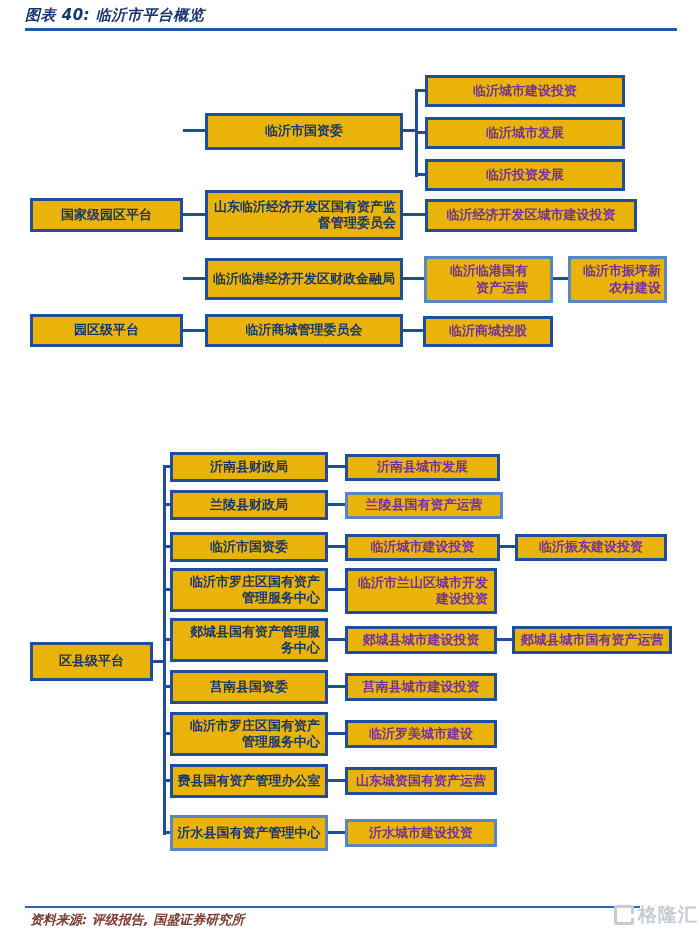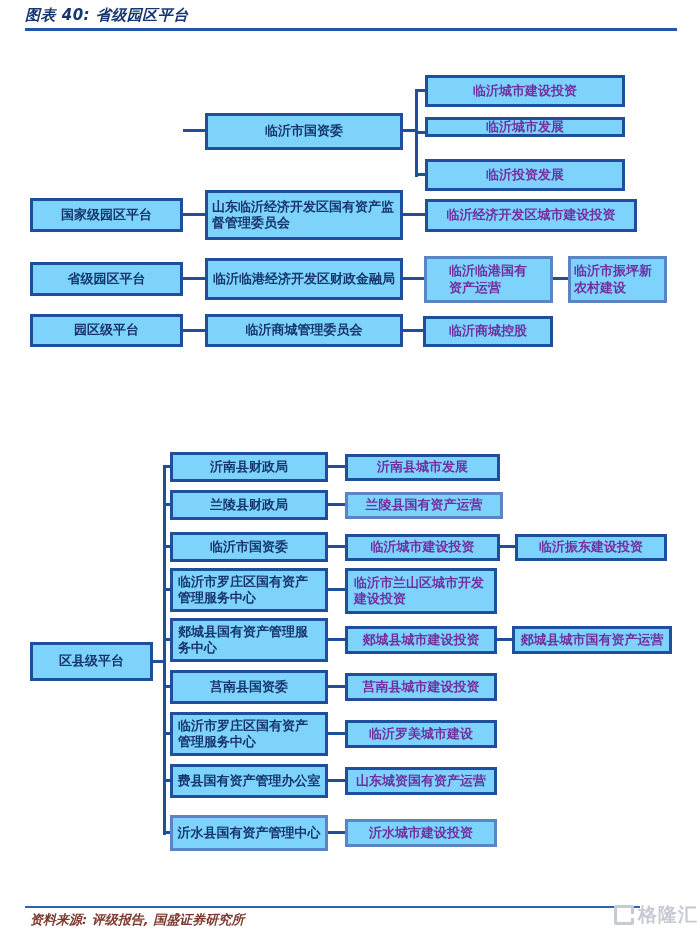--- a/index.html
+++ b/index.html
@@ -1,62 +1,61 @@
 <!DOCTYPE html>
 <html><head>
 <meta charset="utf-8">
 <style>
   html,body{margin:0;padding:0;background:#fff;}
   .page{position:relative;width:700px;height:931px;background:#ffffff;overflow:hidden;
         font-family:"DejaVu Sans","Liberation Sans",sans-serif;}
   .title{position:absolute;left:25px;top:6px;font-size:15px;font-weight:bold;font-style:italic;
          color:#17366d;letter-spacing:0.5px;}
   .rule{position:absolute;background:#2257a8;}
-  .box{position:absolute;background:#7dd3fc;border:3px solid #1f4e9c;box-sizing:border-box;
-       display:flex;align-items:center;justify-content:center;text-align:left;
+  .box{position:absolute;background:#eab308;border:3px solid #1f4e9c;box-sizing:border-box;
+       display:flex;align-items:center;justify-content:center;text-align:right;
        font-weight:bold;font-size:13px;line-height:1.25;padding:1px 4px;}
   .navy{color:#17366d;}
   .purple{color:#7030a0;}
   .light{border-color:#5b84c4;}
   .hline{position:absolute;height:3px;background:#1f4e9c;}
   .vline{position:absolute;width:3px;background:#1f4e9c;}
   .source{position:absolute;left:30px;top:911px;font-size:13px;font-weight:bold;
           font-style:italic;color:#7d3a2e;}
   .logo{position:absolute;left:614px;top:902px;display:flex;align-items:center;gap:4px;
         color:#c6cad3;font-weight:bold;font-size:19px;letter-spacing:1px;}
   .logo-g{display:inline-block;width:14px;height:14px;border:3px solid #c6cad3;
           border-radius:2px;position:relative;}
   .logo-g::after{content:'';position:absolute;right:-3px;top:6px;width:9px;height:4px;background:#fff;}
 </style>
 </head>
 <body>
 
 <div class="page">
 
-  <div class="title">图表 40: 省级园区平台</div>
+  <div class="title">图表 40: 临沂市平台概览</div>
   <div class="rule" style="left:25px;top:28px;width:652px;height:3px"></div>
 
   <div class="box navy" style="left:205px;top:113px;width:198px;height:37px">临沂市国资委</div>
   <div class="box purple" style="left:425px;top:75px;width:200px;height:32px">临沂城市建设投资</div>
-  <div class="box purple" style="left:425px;top:117px;width:200px;height:20px">临沂城市发展</div>
+  <div class="box purple" style="left:425px;top:117px;width:200px;height:32px">临沂城市发展</div>
   <div class="box purple" style="left:425px;top:159px;width:200px;height:32px">临沂投资发展</div>
   <div class="hline" style="left:183px;top:129px;width:22px"></div>
   <div class="hline" style="left:403px;top:129px;width:14px"></div>
   <div class="vline" style="left:415px;top:89px;height:88px"></div>
   <div class="hline" style="left:415px;top:89px;width:10px"></div>
   <div class="hline" style="left:415px;top:131px;width:10px"></div>
   <div class="hline" style="left:415px;top:173px;width:10px"></div>
 
   <div class="box navy" style="left:30px;top:198px;width:153px;height:34px">国家级园区平台</div>
   <div class="box navy" style="left:205px;top:190px;width:198px;height:50px">山东临沂经济开发区国有资产监督管理委员会</div>
   <div class="box purple" style="left:425px;top:199px;width:212px;height:33px">临沂经济开发区城市建设投资</div>
   <div class="hline" style="left:183px;top:213px;width:22px"></div>
   <div class="hline" style="left:403px;top:213px;width:22px"></div>
 
-  <div class="box navy" style="left:30px;top:262px;width:153px;height:34px">省级园区平台</div>
   <div class="box navy" style="left:205px;top:258px;width:198px;height:42px;padding:1px 2px">临沂临港经济开发区财政金融局</div>
   <div class="box purple light" style="left:424px;top:256px;width:129px;height:47px;padding:1px 22px">临沂临港国有资产运营</div>
   <div class="box purple light" style="left:568px;top:256px;width:99px;height:47px;padding:1px 3px">临沂市振坪新农村建设</div>
   <div class="hline" style="left:183px;top:277px;width:22px"></div>
   <div class="hline" style="left:403px;top:277px;width:21px"></div>
   <div class="hline" style="left:553px;top:277px;width:15px"></div>
 
   <div class="box navy" style="left:30px;top:314px;width:153px;height:33px">园区级平台</div>
   <div class="box purple" style="left:423px;top:316px;width:130px;height:31px">临沂商城控股</div>
   <div class="box navy" style="left:205px;top:314px;width:198px;height:33px">临沂商城管理委员会</div>

